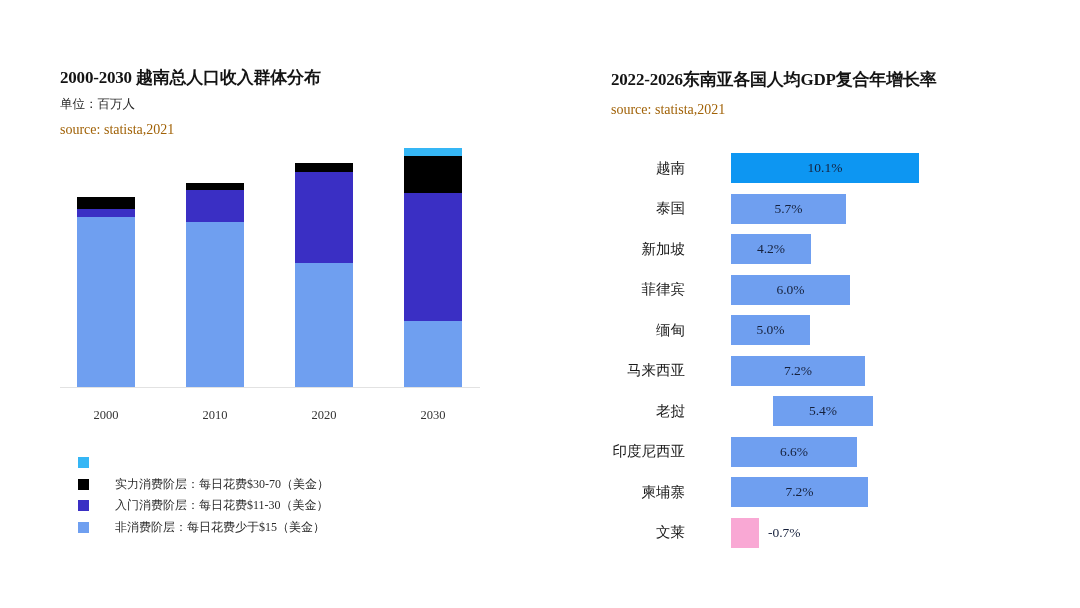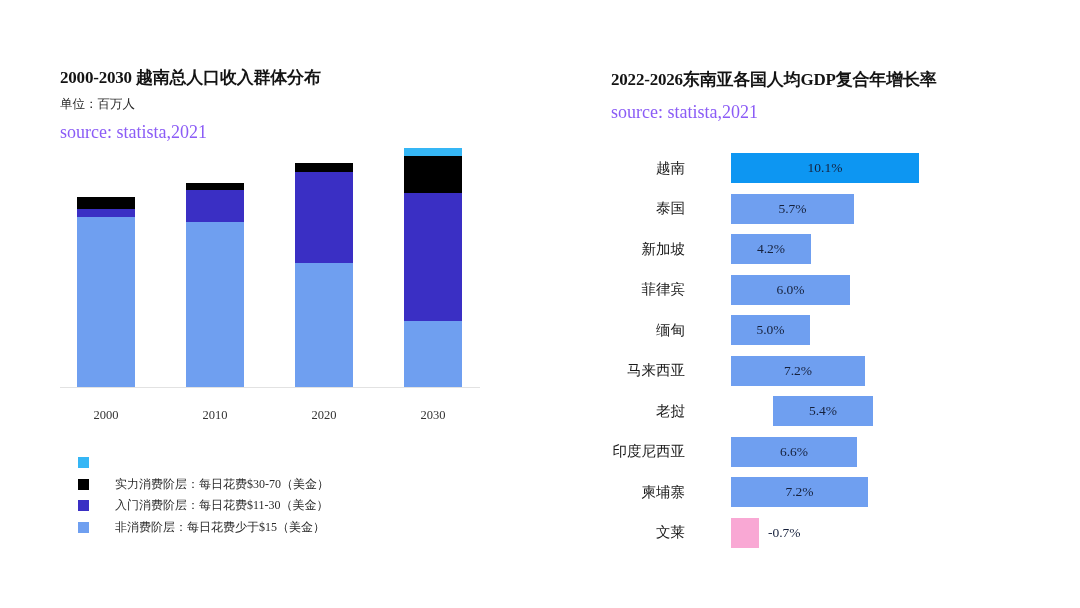--- a/index.html
+++ b/index.html
@@ -33,22 +33,22 @@
     white-space: nowrap;
   }
   .chart-subtitle {
     position: absolute;
     font-size: 12.5px;
     color: #2b2b2b;
     white-space: nowrap;
   }
   .chart-source {
     position: absolute;
-    font-size: 18px;
-    color: #8b5cf6;
+    font-size: 14px;
+    color: #a16207;
     white-space: nowrap;
   }
 
   
   #stacked-plot {
     position: absolute;
     left: 60px;
     top: 145px;
     width: 420px;
     height: 242px;
@@ -247,21 +247,21 @@
         <div class="hbar-cat">越南</div>
         <div class="hbar-track" style="width: 188px;">
           <div class="hbar-fill" title="越南: 10.1%" style="width: 188px; background: rgb(13, 150, 242);">
             <div class="hbar-value inside">10.1%</div>
           </div>
         </div>
       </div>
       <div class="hbar-row" style="top: 193.5px;">
         <div class="hbar-cat">泰国</div>
         <div class="hbar-track" style="width: 115px;">
-          <div class="hbar-fill" title="泰国: 5.7%" style="width: 115px; background: rgb(111, 159, 240); padding-left: 8px;">
+          <div class="hbar-fill" title="泰国: 5.7%" style="width: 115px; background: rgb(111, 159, 240);">
             <div class="hbar-value inside">5.7%</div>
           </div>
         </div>
       </div>
       <div class="hbar-row" style="top: 234px;">
         <div class="hbar-cat">新加坡</div>
         <div class="hbar-track" style="width: 80px;">
           <div class="hbar-fill" title="新加坡: 4.2%" style="width: 80px; background: rgb(111, 159, 240);">
             <div class="hbar-value inside">4.2%</div>
           </div>

